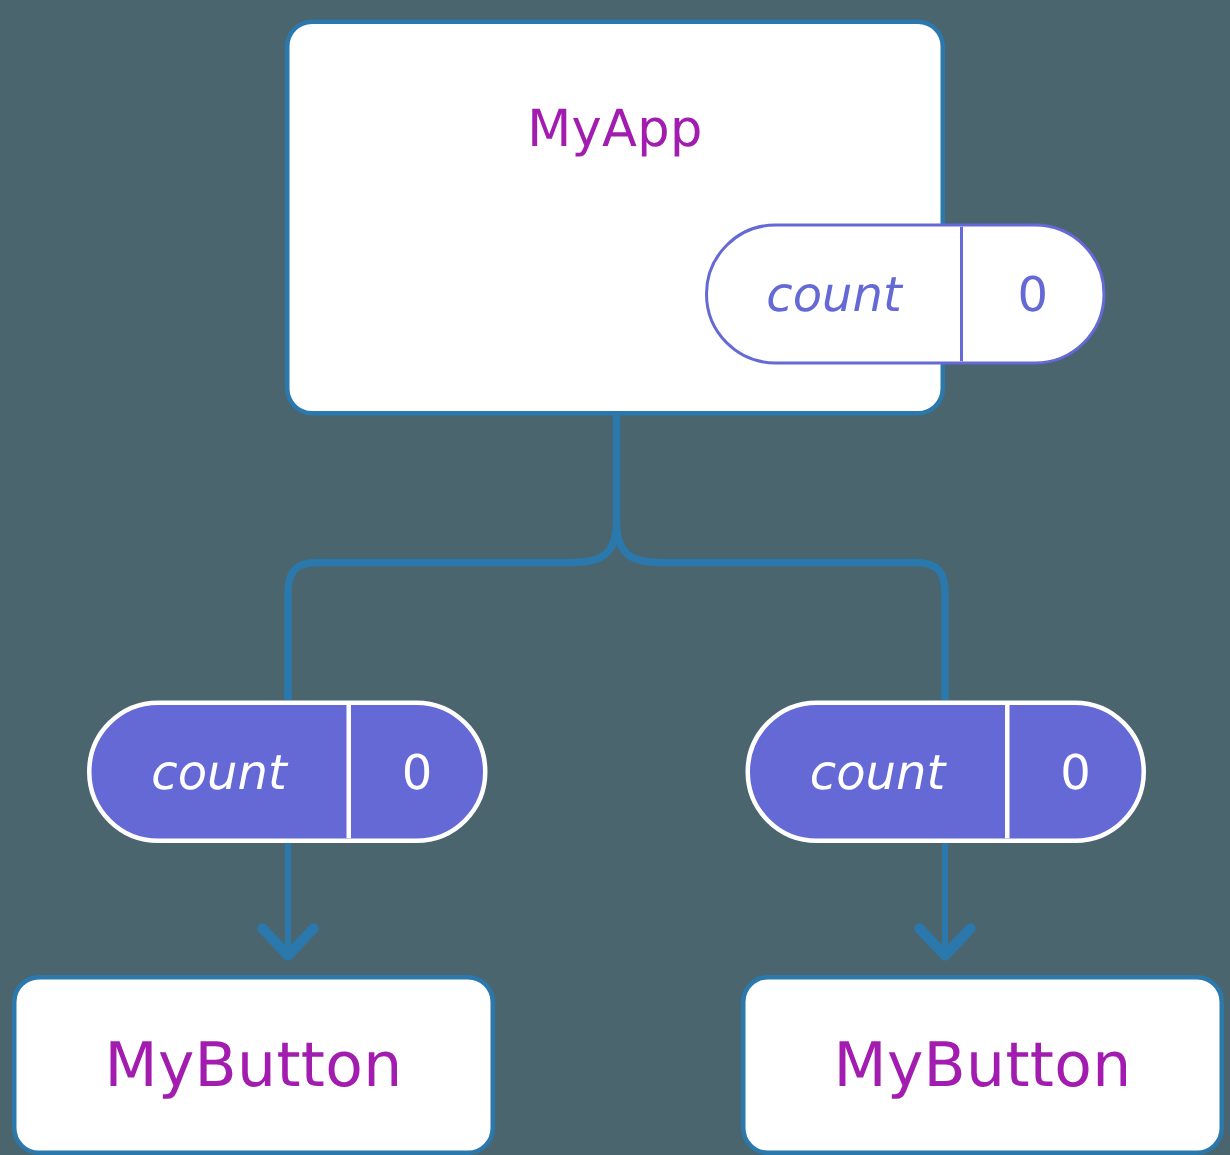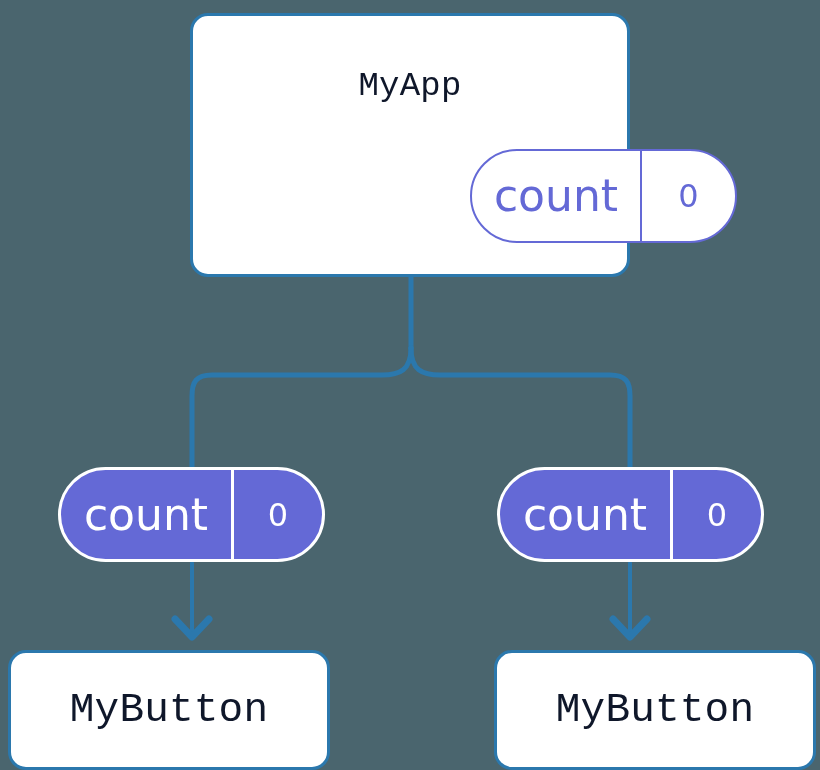--- a/index.html
+++ b/index.html
@@ -30,27 +30,26 @@
     position: absolute;
     background: #ffffff;
     border: 3px solid #2b78ad;
     border-radius: 18px;
     box-sizing: border-box;
     display: flex;
     flex-direction: column;
     align-items: center;
   }
   .comp-title {
-    color: #0f172a;
+    color: #a21caf;
     font-size: 34px;
     font-weight: 400;
     letter-spacing: 0.2px;
     line-height: 1;
     white-space: nowrap;
-    font-family: Liberation Mono, monospace;
   }
 
   
   #root-component {
     left: 190px;
     top: 13px;
     width: 440px;
     height: 264px;
     justify-content: flex-start;
   }
@@ -75,21 +74,21 @@
     overflow: hidden;
   }
   .pill .pill-key,
   .pill .pill-val {
     display: flex;
     align-items: center;
     justify-content: center;
     line-height: 1;
     white-space: nowrap;
   }
-  .pill .pill-key { font-size: 44px; }
+  .pill .pill-key { font-size: 32px; font-style: italic; }
   .pill .pill-val { font-size: 32px; }
 
   
   .pill.outline {
     border: 2px solid #6469d6;
     background: #ffffff;
   }
   .pill.outline .pill-key,
   .pill.outline .pill-val { color: #6469d6; }
   .pill.outline .pill-key { flex: 0 0 168px; }

